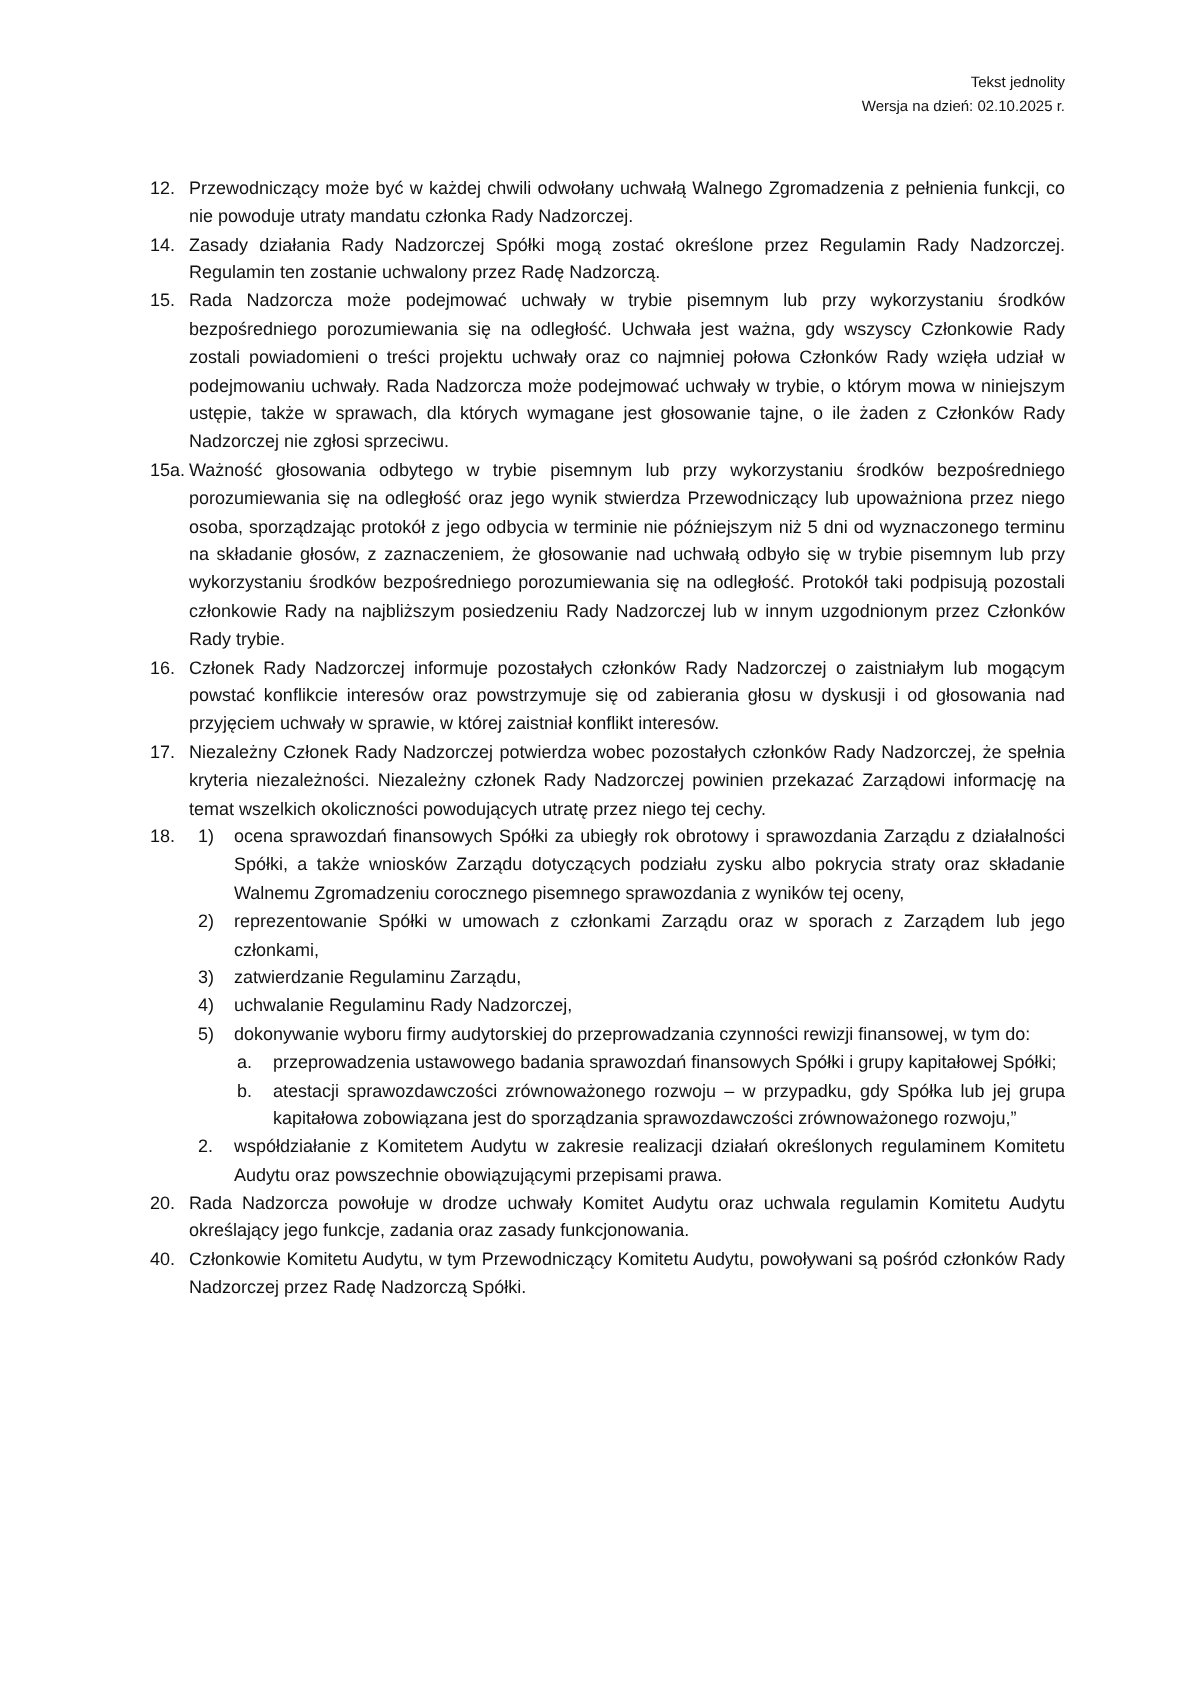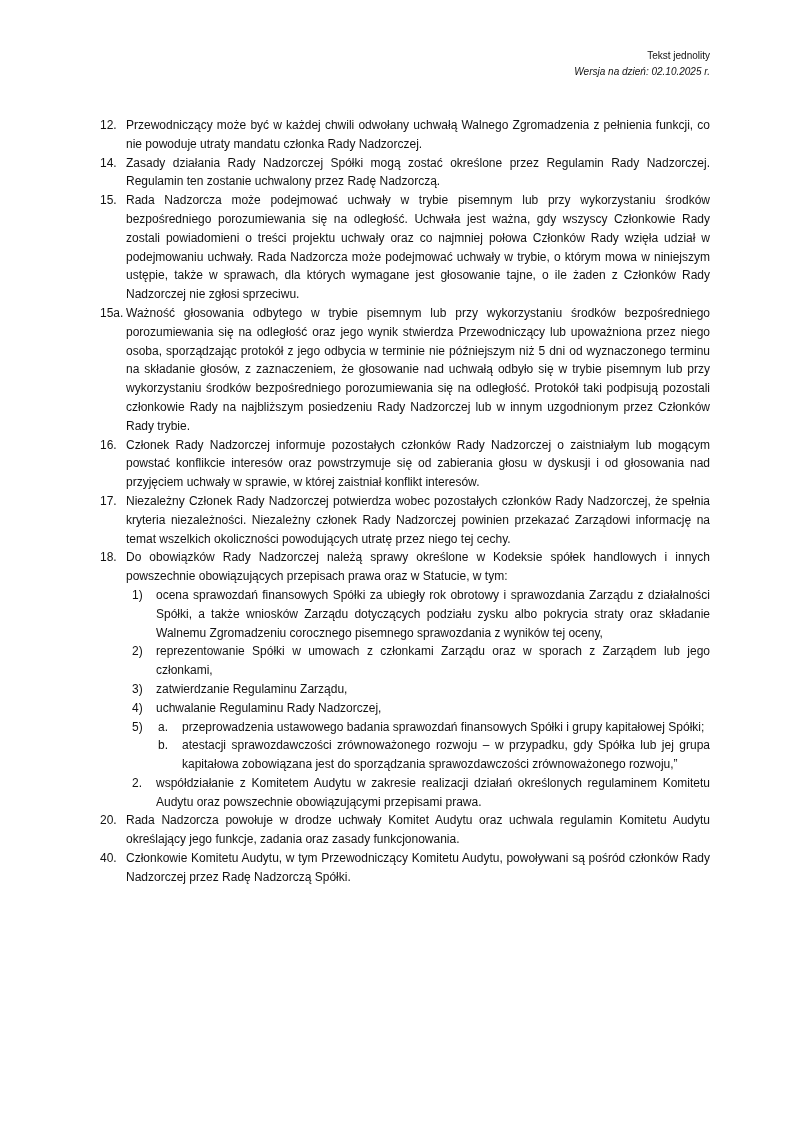--- a/index.html
+++ b/index.html
@@ -17,21 +17,21 @@
     height: 1131px;
     padding: 48px 90px 36px 100px;
     background: #ffffff;
   }
   .doc-header {
     text-align: right;
     font-size: 10px;
     line-height: 16px;
   }
   .doc-title { font-weight: normal; }
-  .doc-version { font-style: italic; }
+  .doc-version { }
   .doc-body {
     margin-top: 36px;
     font-size: 12px;
     line-height: 18.8px;
   }
   .li {
     position: relative;
     padding-left: 26px;
     text-align: justify;
   }
@@ -89,21 +89,20 @@
       <span class="txt">Członek Rady Nadzorczej informuje pozostałych członków Rady Nadzorczej o zaistniałym lub mogącym powstać konflikcie interesów oraz powstrzymuje się od zabierania głosu w dyskusji i od głosowania nad przyjęciem uchwały w sprawie, w której zaistniał konflikt interesów.</span>
     </div>
 
     <div class="li">
       <span class="num">17.</span>
       <span class="txt">Niezależny Członek Rady Nadzorczej potwierdza wobec pozostałych członków Rady Nadzorczej, że spełnia kryteria niezależności. Niezależny członek Rady Nadzorczej powinien przekazać Zarządowi informację na temat wszelkich okoliczności powodujących utratę przez niego tej cechy.</span>
     </div>
 
     <div class="li">
       <span class="num">18.</span>
-      <span class="txt">Do obowiązków Rady Nadzorczej należą sprawy określone w Kodeksie spółek handlowych i innych powszechnie obowiązujących przepisach prawa oraz w Statucie, w tym:</span>
 
       <div class="sublist">
 
         <div class="li">
           <span class="num">1)</span>
           <span class="txt">ocena sprawozdań finansowych Spółki za ubiegły rok obrotowy i sprawozdania Zarządu z działalności Spółki, a także wniosków Zarządu dotyczących podziału zysku albo pokrycia straty oraz składanie Walnemu Zgromadzeniu corocznego pisemnego sprawozdania z wyników tej oceny,</span>
         </div>
 
         <div class="li">
           <span class="num">2)</span>
@@ -115,20 +114,21 @@
           <span class="txt">zatwierdzanie Regulaminu Zarządu,</span>
         </div>
 
         <div class="li">
           <span class="num">4)</span>
           <span class="txt">uchwalanie Regulaminu Rady Nadzorczej,</span>
         </div>
 
         <div class="li">
           <span class="num">5)</span>
+          <span class="txt">dokonywanie wyboru firmy audytorskiej do przeprowadzania czynności rewizji finansowej, w tym do:</span>
 
           <div class="subsublist">
             <div class="li">
               <span class="num">a.</span>
               <span class="txt">przeprowadzenia ustawowego badania sprawozdań finansowych Spółki i grupy kapitałowej Spółki;</span>
             </div>
             <div class="li">
               <span class="num">b.</span>
               <span class="txt">atestacji sprawozdawczości zrównoważonego rozwoju – w przypadku, gdy Spółka lub jej grupa kapitałowa zobowiązana jest do sporządzania sprawozdawczości zrównoważonego rozwoju,”</span>
             </div>

